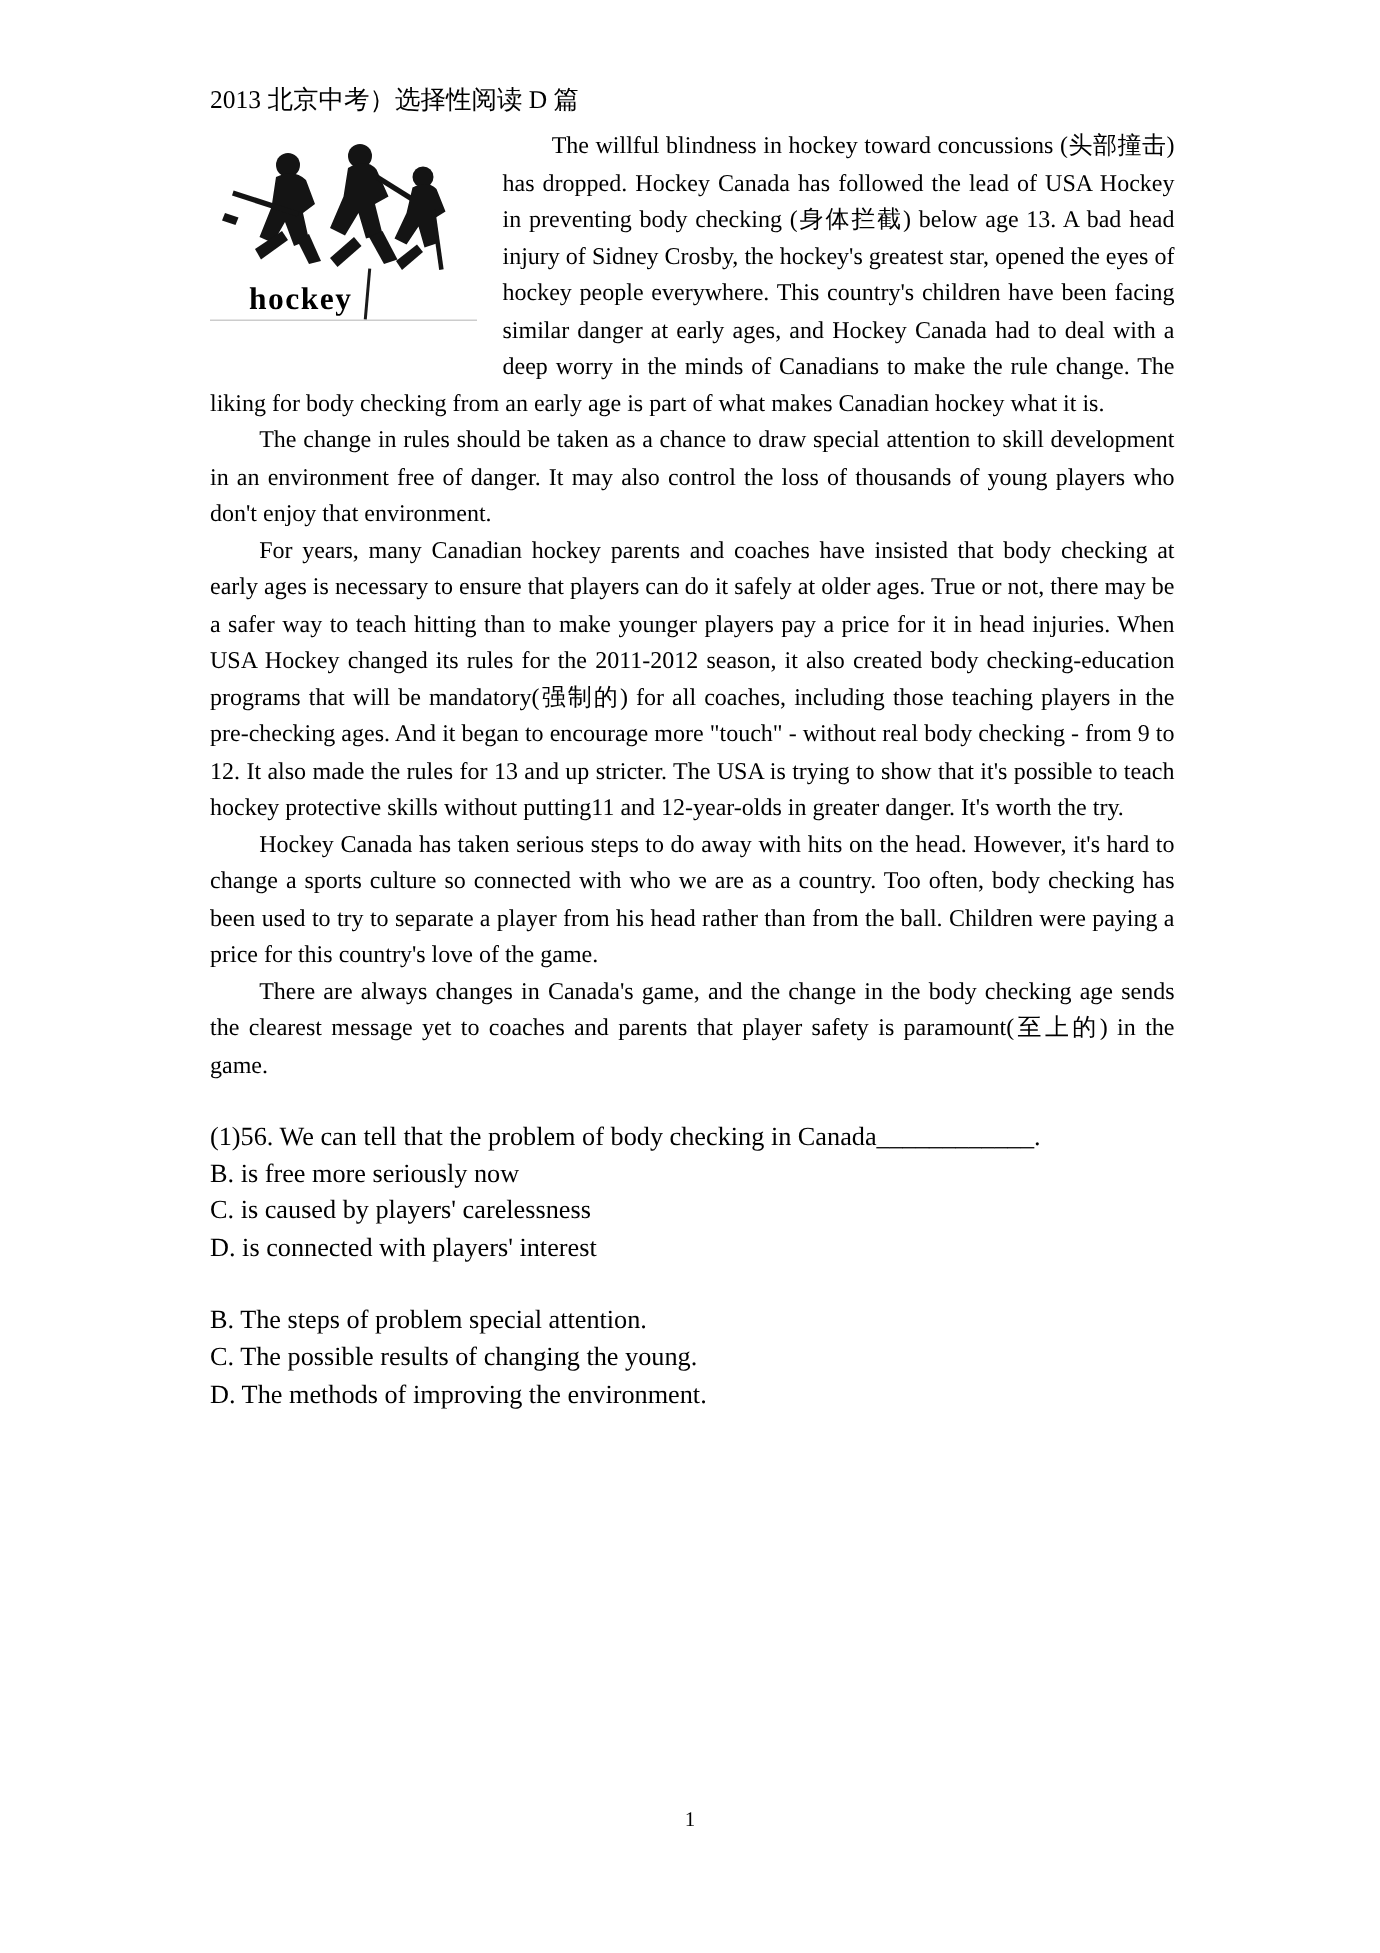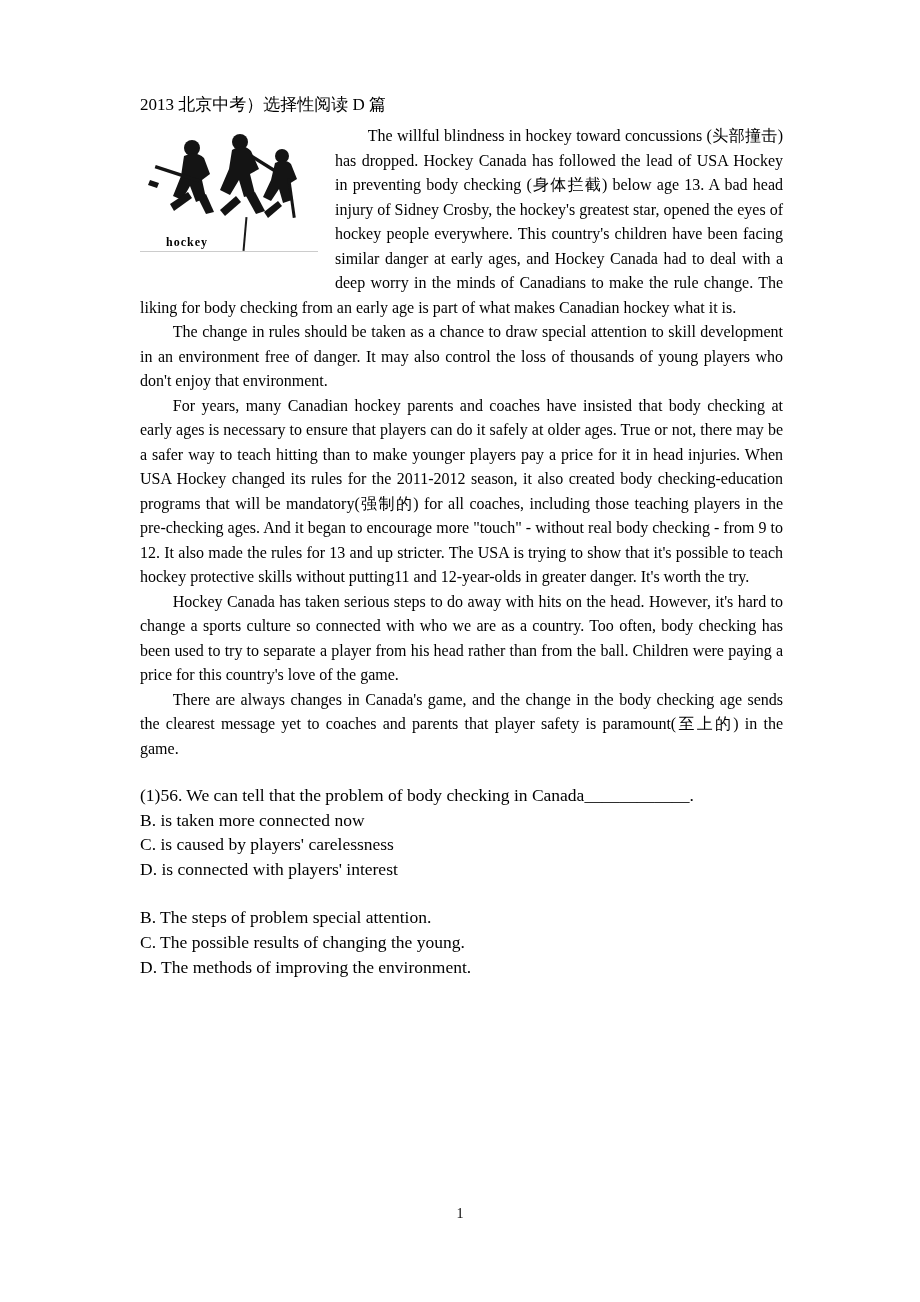--- a/index.html
+++ b/index.html
@@ -5,42 +5,42 @@
   * { margin:0; padding:0; box-sizing:border-box; }
   html, body { background:#ffffff; }
   body {
     width:920px;
     height:1302px;
     font-family:"Liberation Serif", serif;
     color:#000;
     position:relative;
     overflow:hidden;
   }
-  .page { padding:92px 137px 0 140px; }
+  .page { padding:54px 137px 0 140px; }
   .title {
     font-size:17px;
     line-height:26px;
     margin-bottom:6px;
   }
   .figure {
     float:left;
     width:178px;
     height:126px;
     margin:2px 17px 20px 0;
     border-bottom:1px solid #cccccc;
     position:relative;
     background:#ffffff;
   }
   .figure svg { display:block; }
   .figure-label {
     position:absolute;
     left:26px;
     bottom:1px;
     font-weight:bold;
-    font-size:12px;
+    font-size:21px;
     letter-spacing:1px;
   }
   .figure-stick {
     position:absolute;
     left:104px;
     bottom:0;
     width:2px;
     height:34px;
     background:#1a1a1a;
     transform:rotate(5deg);
@@ -108,21 +108,21 @@
     <p>The change in rules should be taken as a chance to draw special attention to skill development in an environment free of danger. It may also control the loss of thousands of young players who don't enjoy that environment.</p>
     <p>For years, many Canadian hockey parents and coaches have insisted that body checking at early ages is necessary to ensure that players can do it safely at older ages. True or not, there may be a safer way to teach hitting than to make younger players pay a price for it in head injuries. When USA Hockey changed its rules for the 2011-2012 season, it also created body checking-education programs that will be mandatory(强制的) for all coaches, including those teaching players in the pre-checking ages. And it began to encourage more "touch" - without real body checking - from 9 to 12. It also made the rules for 13 and up stricter. The USA is trying to show that it's possible to teach hockey protective skills without putting11 and 12-year-olds in greater danger. It's worth the try.</p>
     <p>Hockey Canada has taken serious steps to do away with hits on the head. However, it's hard to change a sports culture so connected with who we are as a country. Too often, body checking has been used to try to separate a player from his head rather than from the ball. Children were paying a price for this country's love of the game.</p>
     <p>There are always changes in Canada's game, and the change in the body checking age sends the clearest message yet to coaches and parents that player safety is paramount(至上的) in the game.</p>
   </div>
 
   <div class="questions">
 
     <div class="question">
       <div class="question-stem">(1)56. We can tell that the problem of body checking in Canada____________.</div>
-      <div class="question-option">B. is taken more connected now</div>
+      <div class="question-option">B. is free more seriously now</div>
       <div class="question-option">C. is caused by players' carelessness</div>
       <div class="question-option">D. is connected with players' interest</div>
     </div>
 
     <div class="question">
       <div class="question-option">B. The steps of problem special attention.</div>
       <div class="question-option">C. The possible results of changing the young.</div>
       <div class="question-option">D. The methods of improving the environment.</div>
     </div>
 

